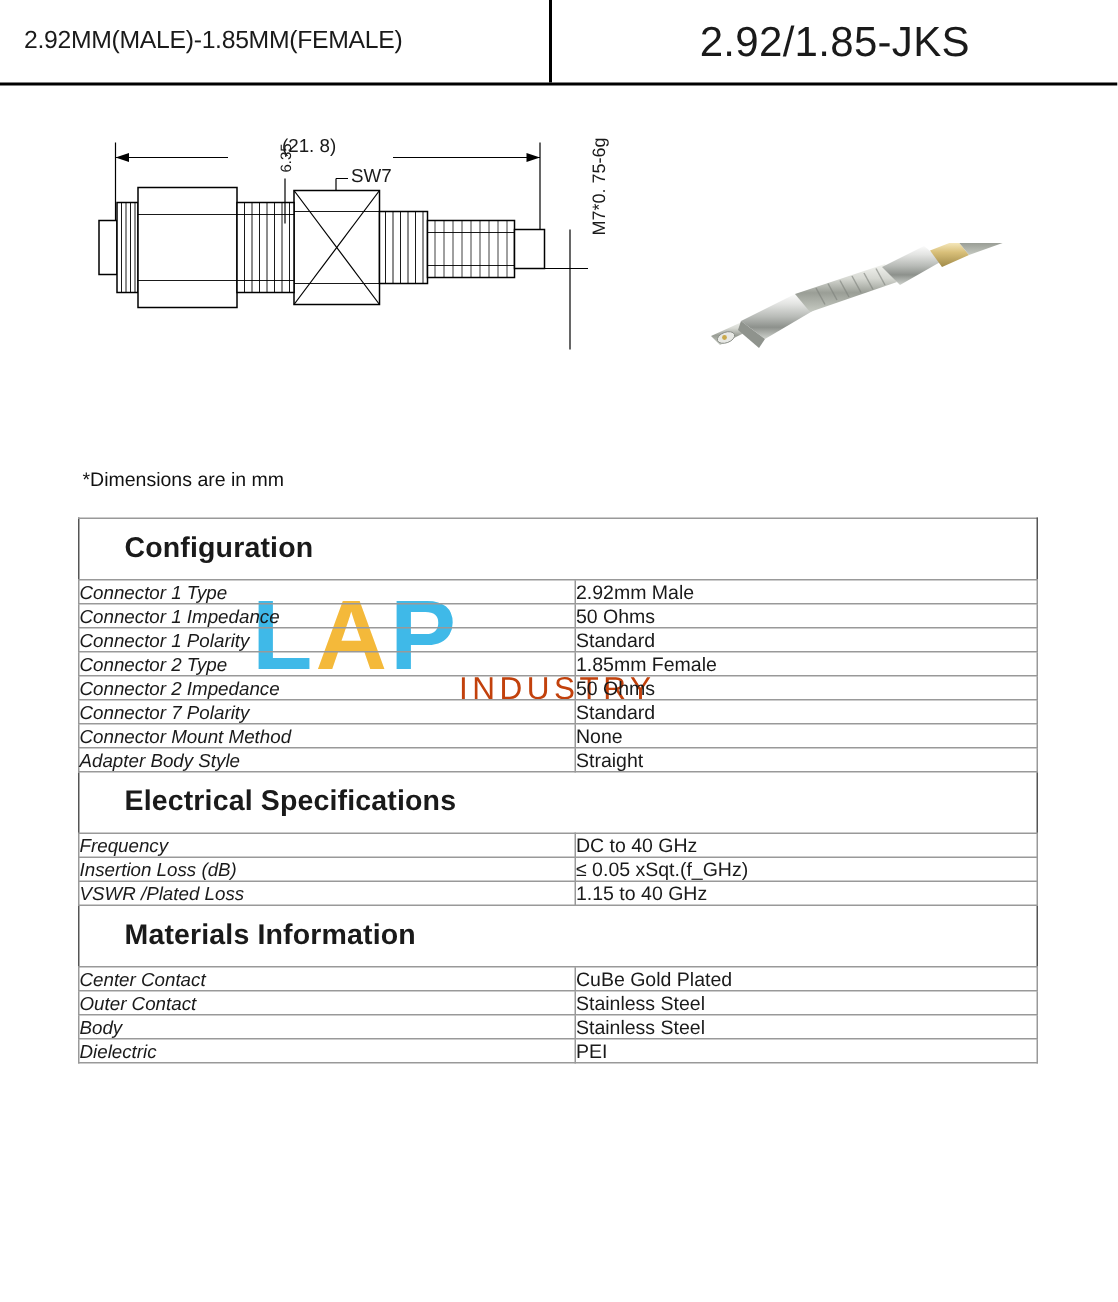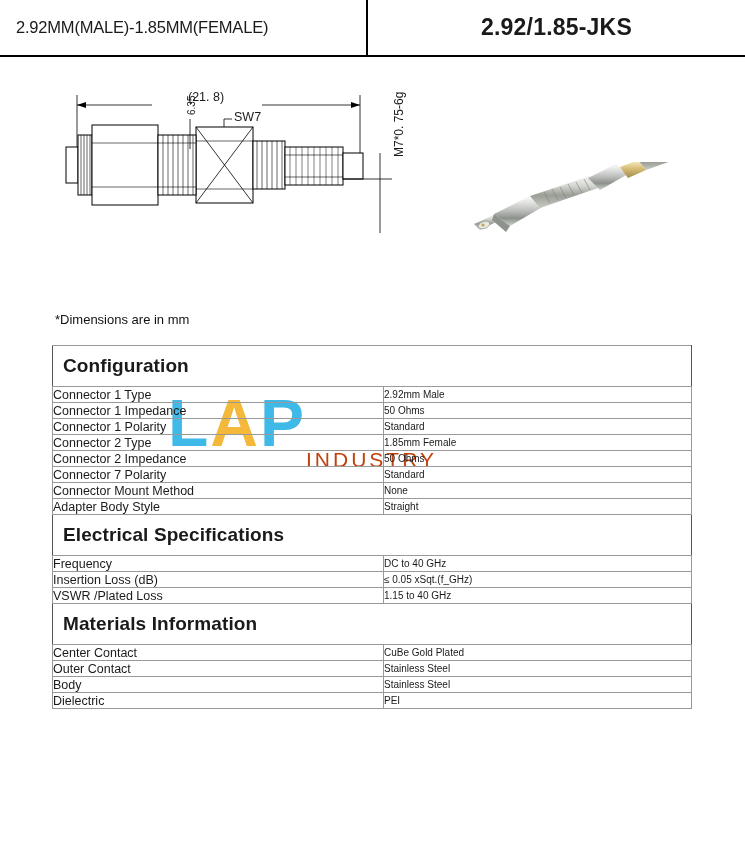--- a/index.html
+++ b/index.html
@@ -38,22 +38,22 @@
     font-size: 16.5px;
     letter-spacing: -0.2px;
   }
   .header-right {
     flex: 1;
     display: flex;
     align-items: center;
     justify-content: center;
   }
   .header-right .part {
-    font-size: 23px;
-    font-weight: bold;
+    font-size: 28px;
+    font-weight: normal;
     letter-spacing: 0.2px;
   }
 
   
   .drawing {
     position: absolute;
     left: 0;
     top: 57px;
     width: 745px;
     height: 250px;
@@ -117,35 +117,37 @@
   }
   .spec-table td {
     border: 1px solid #999;
     padding: 0;
     vertical-align: middle;
     background: transparent;
   }
   .spec-table tr.section td {
     border-left: 1px solid #555;
     border-right: 1px solid #555;
+    padding-left: 20px;
   }
   .section-title {
     font-size: 19px;
     font-weight: bold;
     padding: 9px 0 9px 10px;
     letter-spacing: 0.1px;
   }
   .cell-label {
     width: 330px;
     font-size: 12.5px;
     padding: 5px 0 5px 13px;
     white-space: nowrap;
+    font-style: italic;
   }
   .cell-value {
-    font-size: 10px;
+    font-size: 13px;
     padding: 5px 0 5px 8px;
     white-space: nowrap;
   }
   .spec-table tr.row td {
     height: 15px;
   }
 </style>
 </head>
 <body>
 

